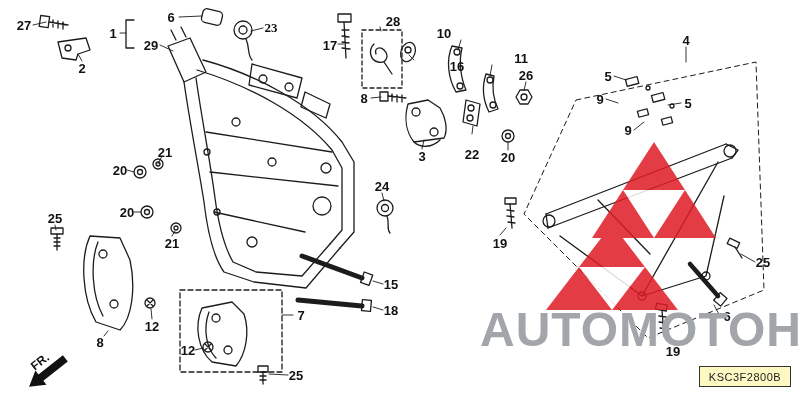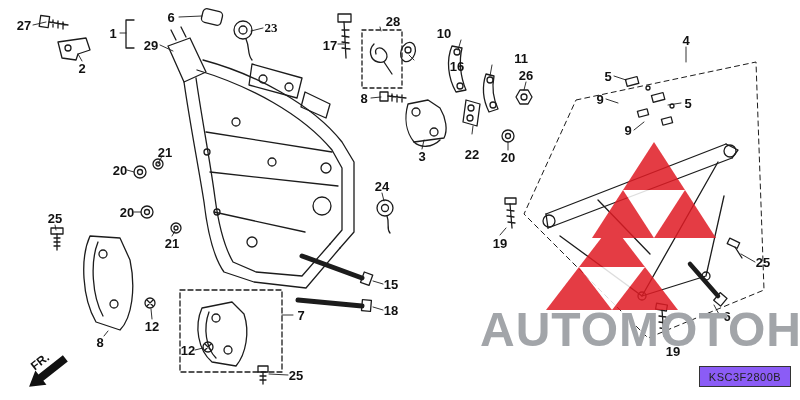--- a/index.html
+++ b/index.html
@@ -16,21 +16,21 @@
   }
   .watermark{
     position:absolute;left:480px;top:302px;width:315px;
     font-family:"Liberation Sans",sans-serif;font-size:48px;font-weight:800;
     letter-spacing:1px;color:#a2a5a9;pointer-events:none;
   }
   .partcode{
     position:absolute;left:699px;top:366px;width:90px;height:19px;
     border:1.5px solid #333;display:flex;align-items:center;justify-content:center;
     font-family:"Liberation Sans",sans-serif;font-size:11px;color:#222;letter-spacing:0.5px;
-    background:#8b5cf6;
+    background:#fef9c3;
   }
 </style>
 </head>
 <body>
 
 <div class="stage">
 
   <svg width="800" height="400" viewBox="0 0 800 400">
     <g stroke="#1c1c1c" fill="none" stroke-width="1.3" stroke-linejoin="round" stroke-linecap="round">
 

